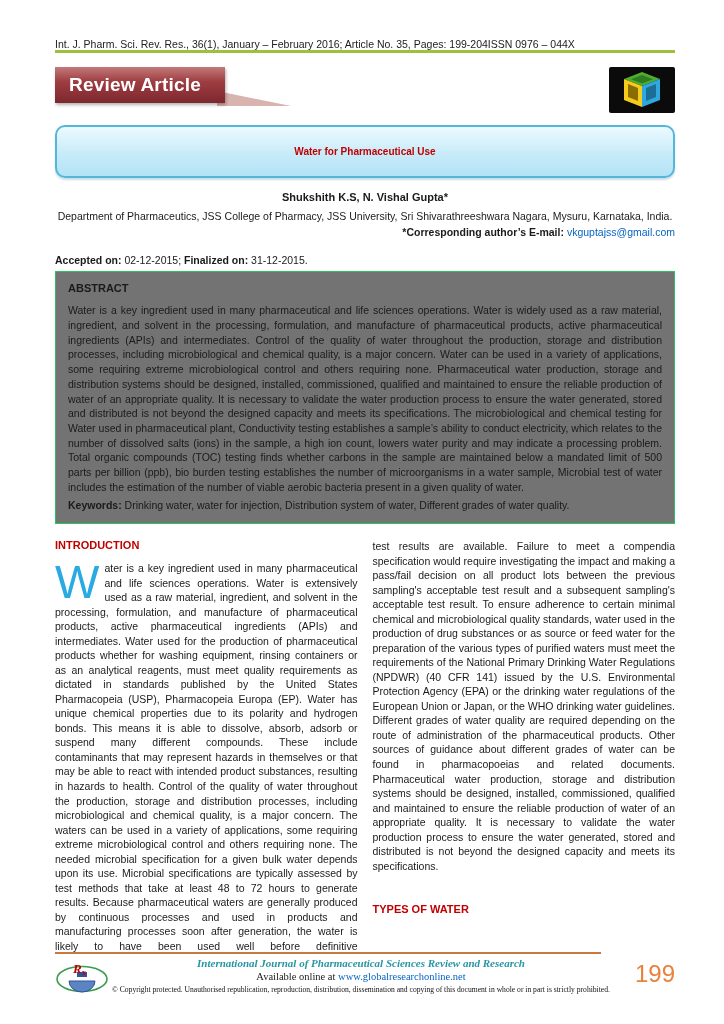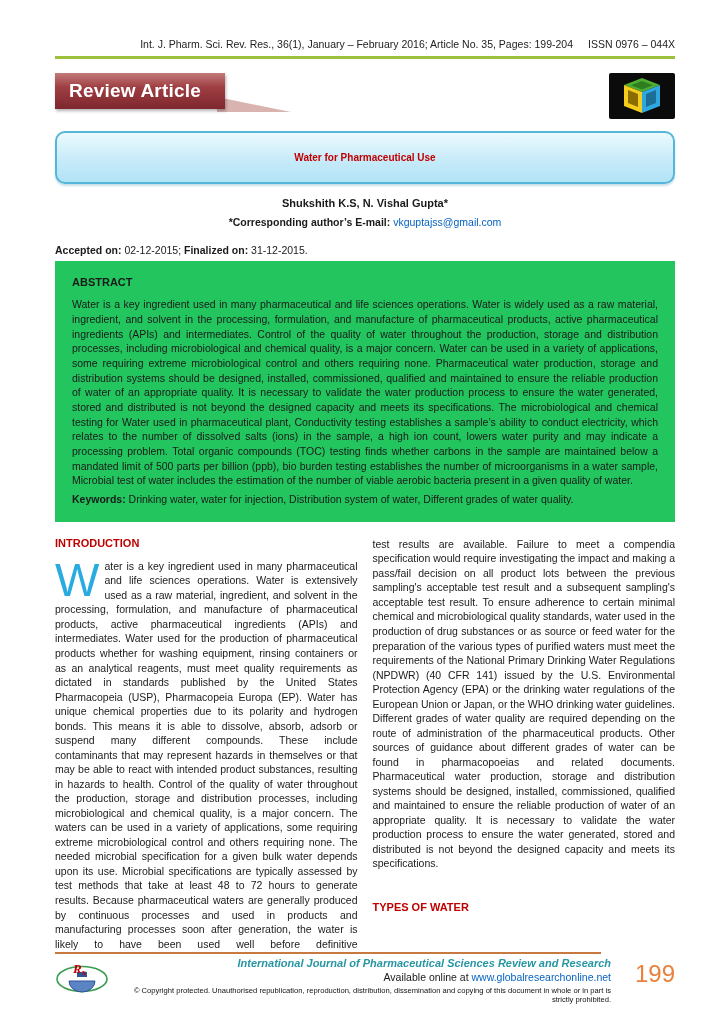--- a/index.html
+++ b/index.html
@@ -2,21 +2,21 @@
 <html><head>
 <meta charset="utf-8">
 <style>
   html,body{margin:0;padding:0;background:#ffffff;}
   .page{
     width:724px;height:1024px;box-sizing:border-box;position:relative;
     padding:38px 49px 0 55px;background:#fff;
     font-family:"Liberation Sans",sans-serif;color:#1a1a1a;overflow:hidden;
   }
   
-  .hdr-row{display:flex;justify-content:flex-end;font-size:10.5px;color:#222;padding-bottom:6px;gap:15px;}
+  .hdr-row{display:flex;justify-content:flex-start;font-size:10.5px;color:#222;}
   .green-rule{height:3px;background:#9DC13D;}
   
   .badge-row{display:flex;justify-content:space-between;align-items:flex-start;margin-top:14px;height:50px;}
   .badge-wrap{display:flex;align-items:flex-end;}
   .badge{
     background:linear-gradient(180deg,#C47A7A 0%,#9E3E42 40%,#7E272E 100%);
     color:#fff;font-weight:700;font-size:19px;letter-spacing:.2px;
     padding:7px 24px 7px 14px;position:relative;z-index:2;
     box-shadow:1px 2px 3px rgba(0,0,0,.3);
   }
@@ -28,44 +28,44 @@
     margin-top:8px;
     background:linear-gradient(180deg,#ECFAFF 0%,#C7EBF9 55%,#B2E3F6 100%);
     border:2px solid #55B6D9;border-radius:10px;text-align:center;padding:7px 0;
     box-shadow:0 2px 2px rgba(100,160,190,.35);
   }
   .title-box h1{margin:12px;font-size:10px;color:#C00000;font-weight:700;}
   
   .byline{text-align:center;margin-top:12px;font-size:10.5px;line-height:1.45;}
   .authors{font-weight:700;font-size:11px;margin:0 0 3px;}
   .affil{margin:0 0 1px;}
-  .corr{margin:0;}
+  .corr{margin:0;text-align:right;}
   .b{font-weight:700;}
   .email{color:#0563C1;text-decoration:none;cursor:pointer;}
   
   .dates{font-size:10.5px;margin:14px 0 5px;}
   
-  .abstract{background:#22c55e;border:5px solid #22c55e;padding:8px 12px 10px;}
+  .abstract{background:#737373;border:1px solid #22c55e;padding:8px 12px 10px;}
   .abstract h2{font-size:11px;margin:2px 0 9px;font-weight:700;color:#1a1a1a;}
   .abstract p{font-size:10.5px;line-height:1.4;text-align:justify;margin:0 0 4px;}
   .abstract .kw{margin:0;text-align:left;}
   
   .columns{display:flex;gap:15px;margin-top:15px;}
   .col{flex:1;min-width:0;}
   .sect{color:#C00000;font-size:11px;font-weight:700;margin:0 0 10px;}
   .col p{font-size:10.5px;line-height:1.385;text-align:justify;margin:0 0 10px;}
   .j-last{text-align-last:justify;}
   .dropcap{float:left;color:#29ABE2;font-size:47px;line-height:37px;padding:2px 5px 0 0;font-weight:400;}
   .col .sect.mid{margin-top:30px;}
   
   footer{position:absolute;left:55px;right:49px;bottom:20px;}
   .foot-rule{border-top:2px solid #C8793F;width:calc(100% - 74px);}
   .foot-grid{display:flex;align-items:flex-start;}
   .rx-logo{width:56px;padding-top:4px;}
-  .foot-center{flex:1;text-align:right;}
+  .foot-center{flex:1;text-align:center;font-family:Liberation Serif, serif;}
   .journal{color:#2796A3;font-style:italic;font-weight:700;font-size:11px;margin:3px 0 2px;}
   .avail{font-size:10.5px;margin:0 0 3px;}
   .avail a{color:#0563C1;text-decoration:none;cursor:pointer;}
   .copy{font-size:7.6px;margin:0;color:#111;}
   .pageno{font-size:24px;color:#E8823C;width:64px;text-align:right;line-height:1;padding-top:8px;
     font-family:Liberation Sans, sans-serif;}
 </style>
 </head>
 <body>
 
@@ -98,20 +98,21 @@
       </svg>
     </div>
   </div>
 
   <div class="title-box">
     <h1>Water for Pharmaceutical Use</h1>
   </div>
 
   <div class="byline">
     <p class="authors">Shukshith K.S, N. Vishal Gupta*</p>
+    <p class="affil">Department of Pharmaceutics, JSS College of Pharmacy, JSS University, Sri Shivarathreeshwara Nagara, Mysuru, Karnataka, India.</p>
     <p class="corr"><span class="b">*Corresponding author’s E-mail: </span><a class="email">vkguptajss@gmail.com</a></p>
   </div>
 
   <p class="dates"><span class="b">Accepted on: </span><span>02-12-2015; </span><span class="b">Finalized on: </span><span>31-12-2015.</span></p>
 
   <section class="abstract">
     <h2>ABSTRACT</h2>
     <p>Water is a key ingredient used in many pharmaceutical and life sciences operations. Water is widely used as a raw material, ingredient, and solvent in the processing, formulation, and manufacture of pharmaceutical products, active pharmaceutical ingredients (APIs) and intermediates. Control of the quality of water throughout the production, storage and distribution processes, including microbiological and chemical quality, is a major concern. Water can be used in a variety of applications, some requiring extreme microbiological control and others requiring none. Pharmaceutical water production, storage and distribution systems should be designed, installed, commissioned, qualified and maintained to ensure the reliable production of water of an appropriate quality. It is necessary to validate the water production process to ensure the water generated, stored and distributed is not beyond the designed capacity and meets its specifications. The microbiological and chemical testing for Water used in pharmaceutical plant, Conductivity testing establishes a sample’s ability to conduct electricity, which relates to the number of dissolved salts (ions) in the sample, a high ion count, lowers water purity and may indicate a processing problem. Total organic compounds (TOC) testing finds whether carbons in the sample are maintained below a mandated limit of 500 parts per billion (ppb), bio burden testing establishes the number of microorganisms in a water sample, Microbial test of water includes the estimation of the number of viable aerobic bacteria present in a given quality of water.</p>
     <p class="kw"><span class="b">Keywords: </span><span>Drinking water, water for injection, Distribution system of water, Different grades of water quality.</span></p>
   </section>

